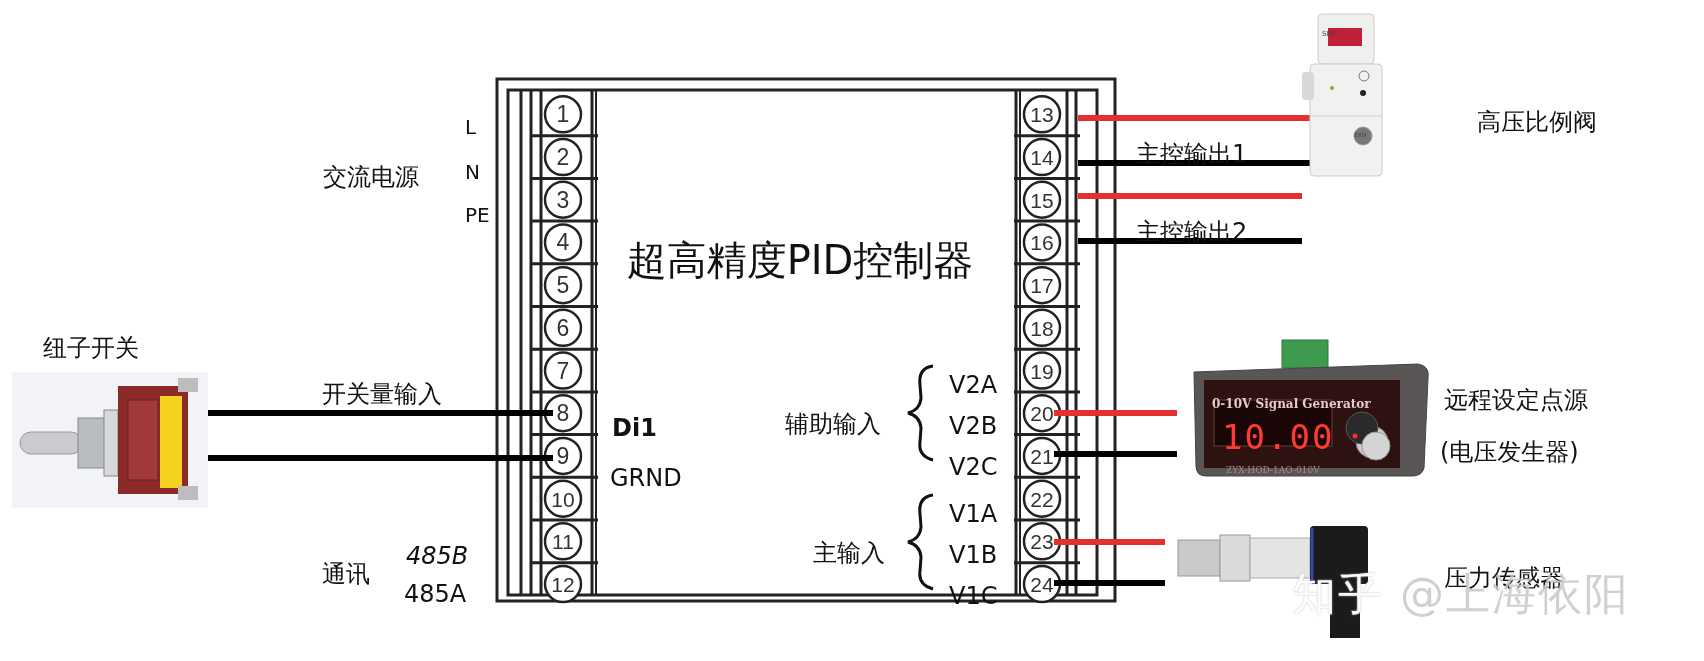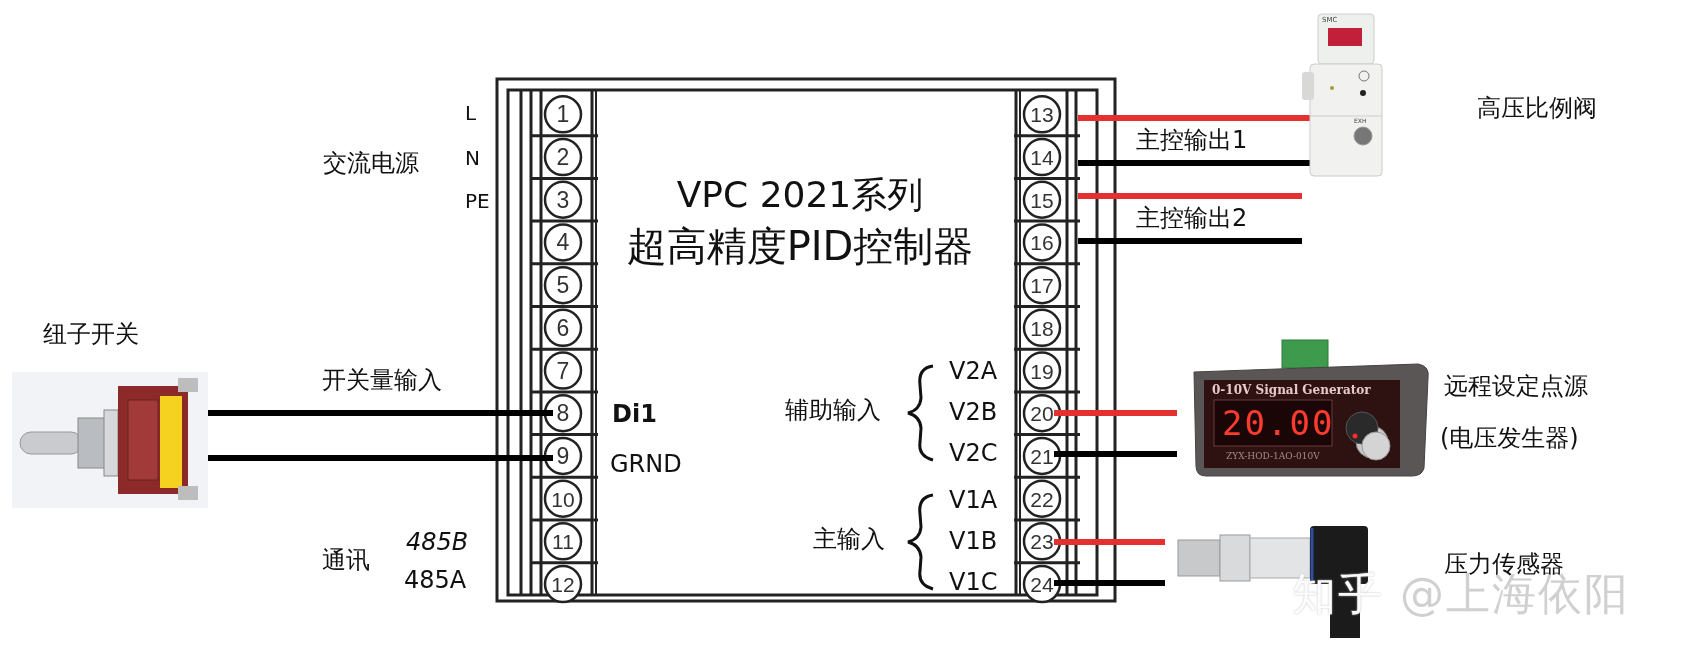--- a/index.html
+++ b/index.html
@@ -1,19 +1,19 @@
 <!DOCTYPE html>
 <html><head>
 <meta charset="utf-8">
 <style>
   html, body { margin: 0; padding: 0; background: #ffffff; }
   body { width: 1704px; height: 661px; position: relative; overflow: hidden;
          font-family: "DejaVu Sans", "Liberation Sans", sans-serif; color: #111; }
   #stage { position: absolute; left: 0; top: 0; width: 1704px; height: 661px; }
-  .lbl { position: absolute; white-space: nowrap; line-height: 1; color: #111; }
+  .lbl { position: absolute; white-space: nowrap; line-height: 1; color: #111; margin-top: 14px; }
   .sm { font-size: 20px; }
   .md { font-size: 24px; }
   .lg { font-size: 24px; }
   .title { font-size: 36px; text-align: center; width: 420px; left: 590px; }
   .watermark { position: absolute; left: 1292px; top: 565px; font-size: 44px;
                color: rgba(200,200,200,0.85); letter-spacing: 2px; white-space: nowrap; }
   .watermark .zh { color: rgba(255,255,255,0.95); text-shadow: 0 0 2px #bbb; }
 </style>
 </head>
 <body>
@@ -221,21 +221,20 @@
     </g>
   </svg>
 
   
   <span class="lbl sm" style="left:465px; top:103px;">L</span>
   <span class="lbl sm" style="left:465px; top:148px;">N</span>
   <span class="lbl sm" style="left:465px; top:191px;">PE</span>
   <span class="lbl md" style="left:323px; top:151px;">交流电源</span>
 
   
-  <div class="lbl title" style="top:177px; font-size:36px;">VPC 2021系列</div>
   <div class="lbl title" style="top:226px; font-size:40px;">超高精度PID控制器</div>
 
   
   <span class="lbl lg" style="left:43px; top:322px;">纽子开关</span>
   <span class="lbl md" style="left:322px; top:368px;">开关量输入</span>
   <span class="lbl md" style="left:612px; top:402px;font-weight:bold;">Di1</span>
   <span class="lbl md" style="left:610px; top:452px;">GRND</span>
 
   
   <span class="lbl md" style="left:322px; top:548px;">通讯</span>
@@ -248,21 +247,21 @@
   <span class="lbl lg" style="left:1477px; top:96px;">高压比例阀</span>
 
   
   <span class="lbl md" style="left:785px; top:398px;text-align:right;">辅助输入</span>
   <span class="lbl md" style="left:949px; top:359px;">V2A</span>
   <span class="lbl md" style="left:949px; top:400px;">V2B</span>
   <span class="lbl md" style="left:949px; top:441px;">V2C</span>
   <span class="lbl lg" style="left:1444px; top:374px;">远程设定点源</span>
   <span class="lbl lg" style="left:1440px; top:426px;">(电压发生器)</span>
   <span class="lbl" style="left:1212px; top:384px; font-size:12px; color:#e8c8c8; font-family:'DejaVu Serif', serif; font-weight:bold;">0-10V Signal Generator</span>
-  <span class="lbl" style="left:1222px; top:406px; font-size:34px; color:#ff3b2f; font-family:'DejaVu Sans Mono', monospace; letter-spacing:2px;">20.00</span>
+  <span class="lbl" style="left:1222px; top:406px; font-size:34px; color:#ff3b2f; font-family:'DejaVu Sans Mono', monospace; letter-spacing:2px;">10.00</span>
   <span class="lbl" style="left:1226px; top:452px; font-size:9px; color:#a88; font-family:'DejaVu Serif', serif;">ZYX-HOD-1AO-010V</span>
 
   
   <span class="lbl md" style="left:813px; top:527px;">主输入</span>
   <span class="lbl md" style="left:949px; top:488px;">V1A</span>
   <span class="lbl md" style="left:949px; top:529px;">V1B</span>
   <span class="lbl md" style="left:949px; top:570px;">V1C</span>
   <span class="lbl lg" style="left:1444px; top:552px;">压力传感器</span>
 
   

